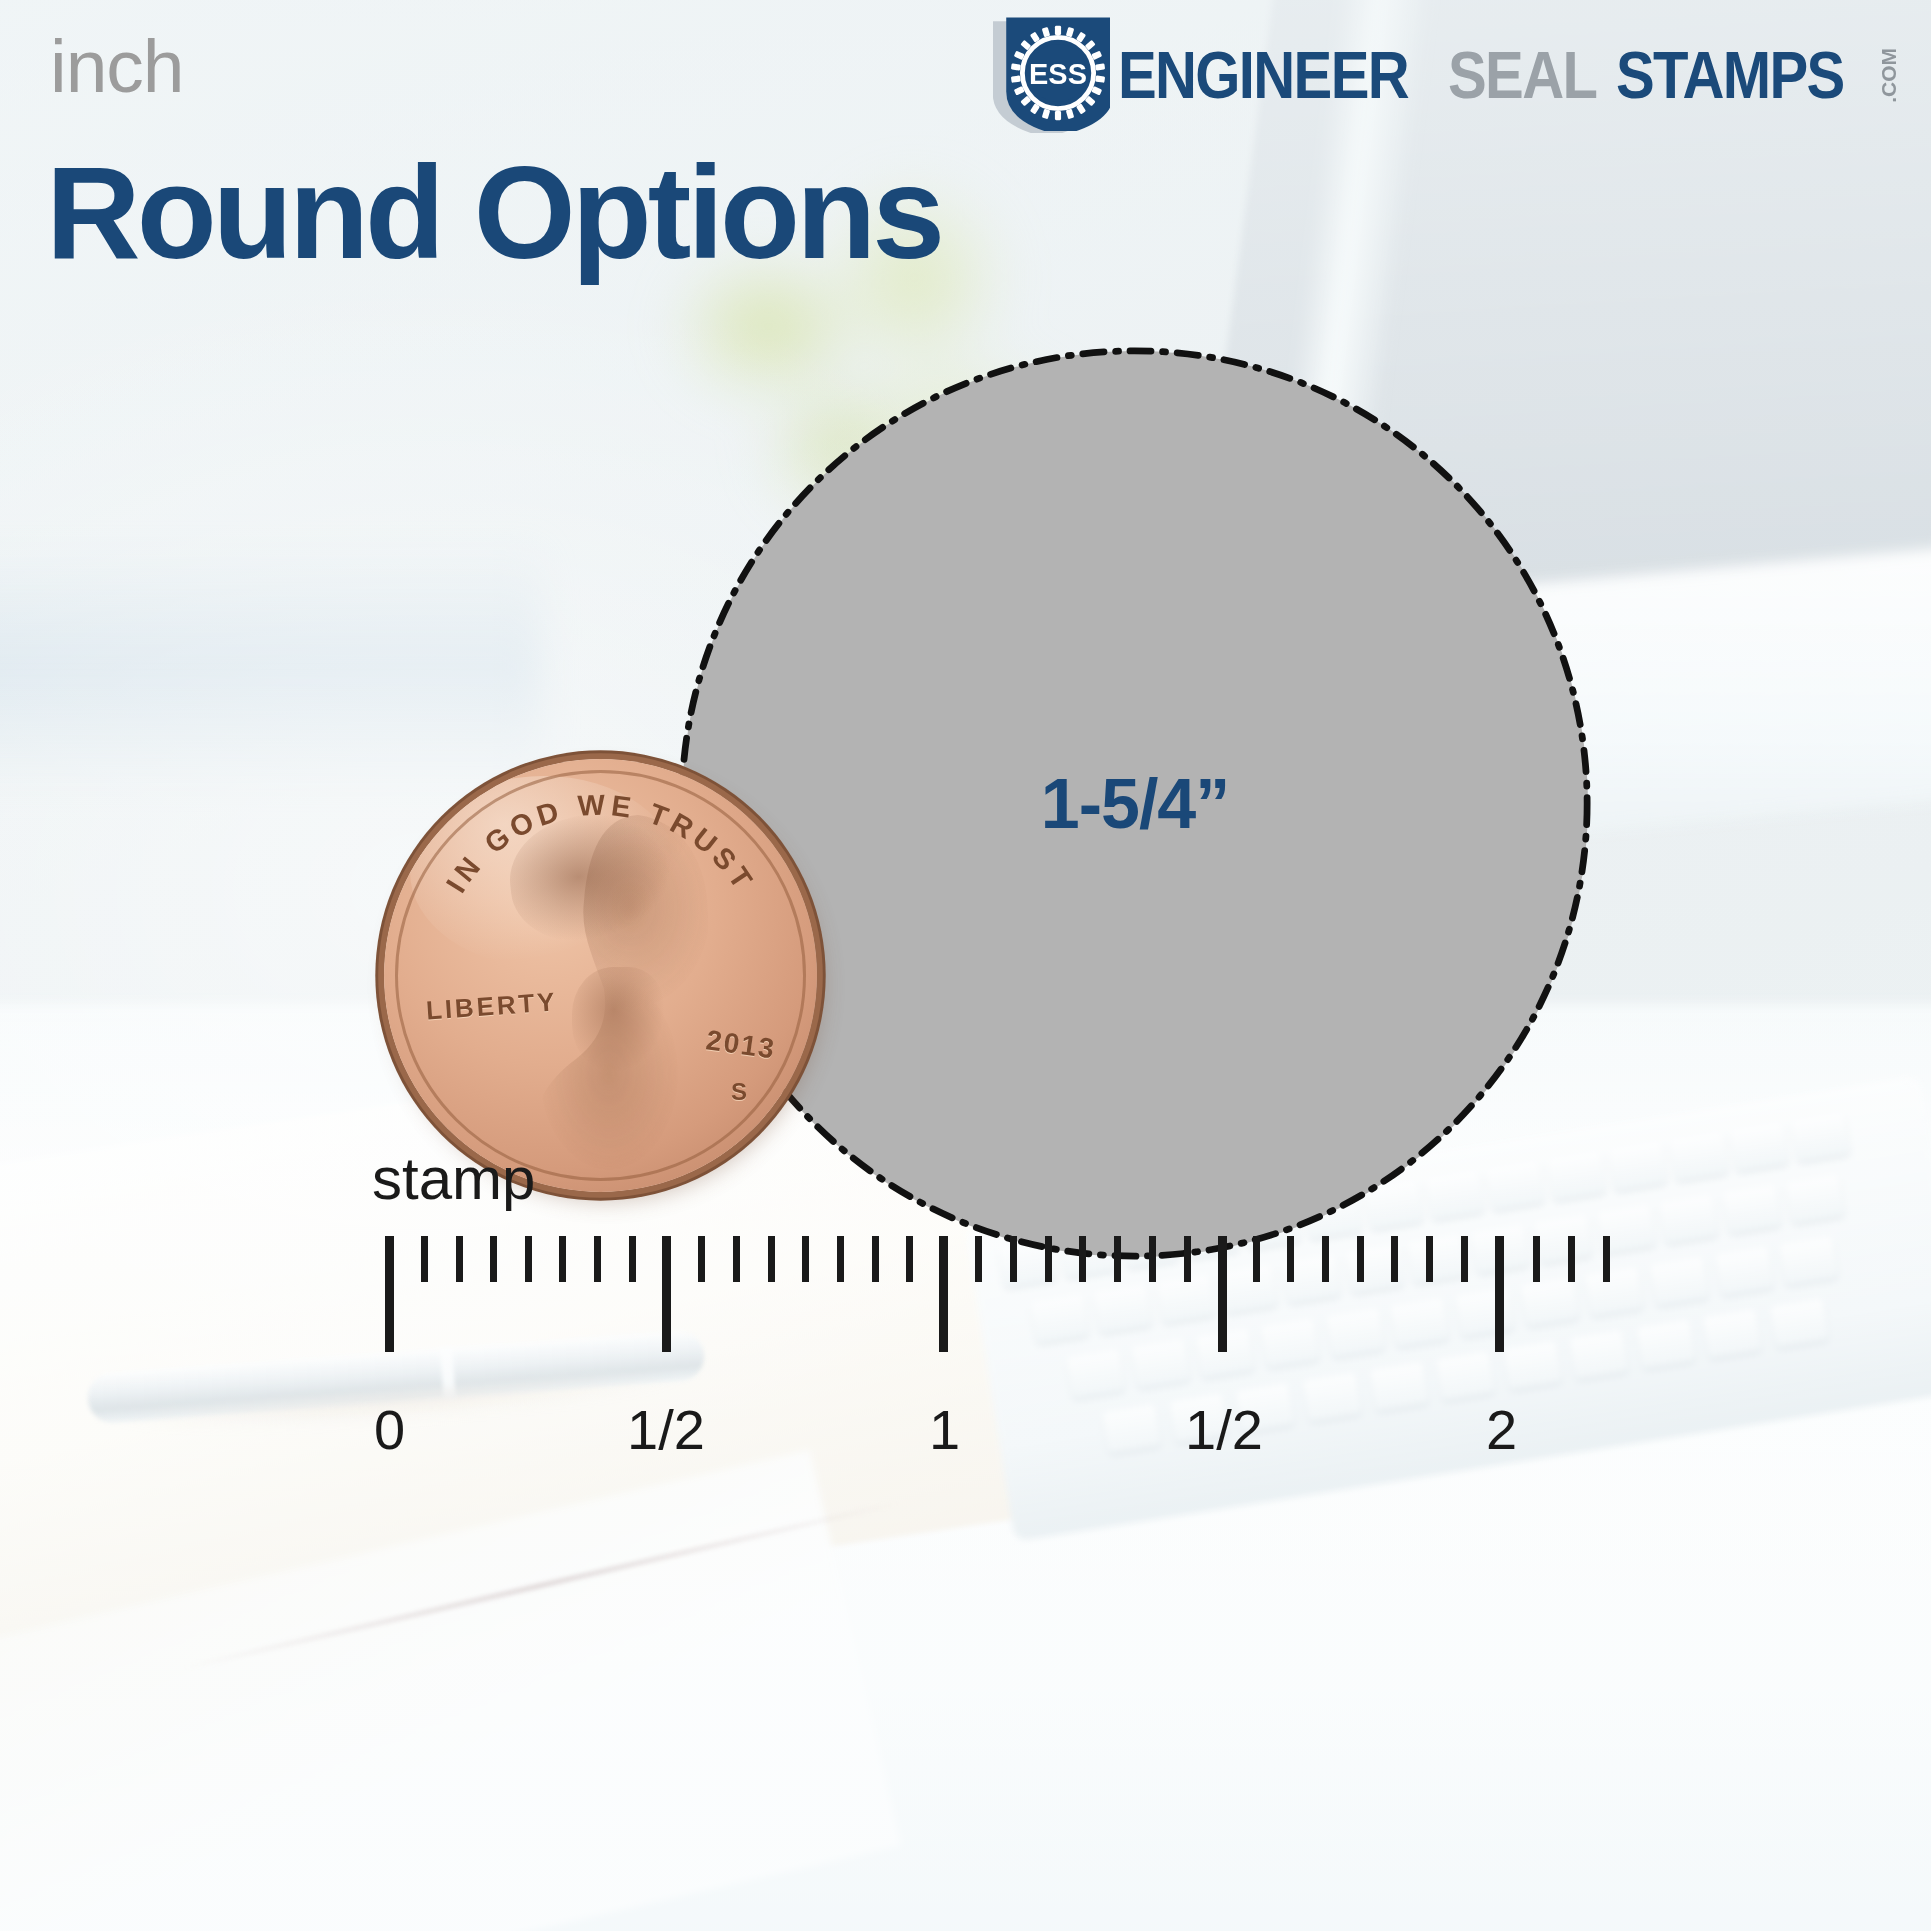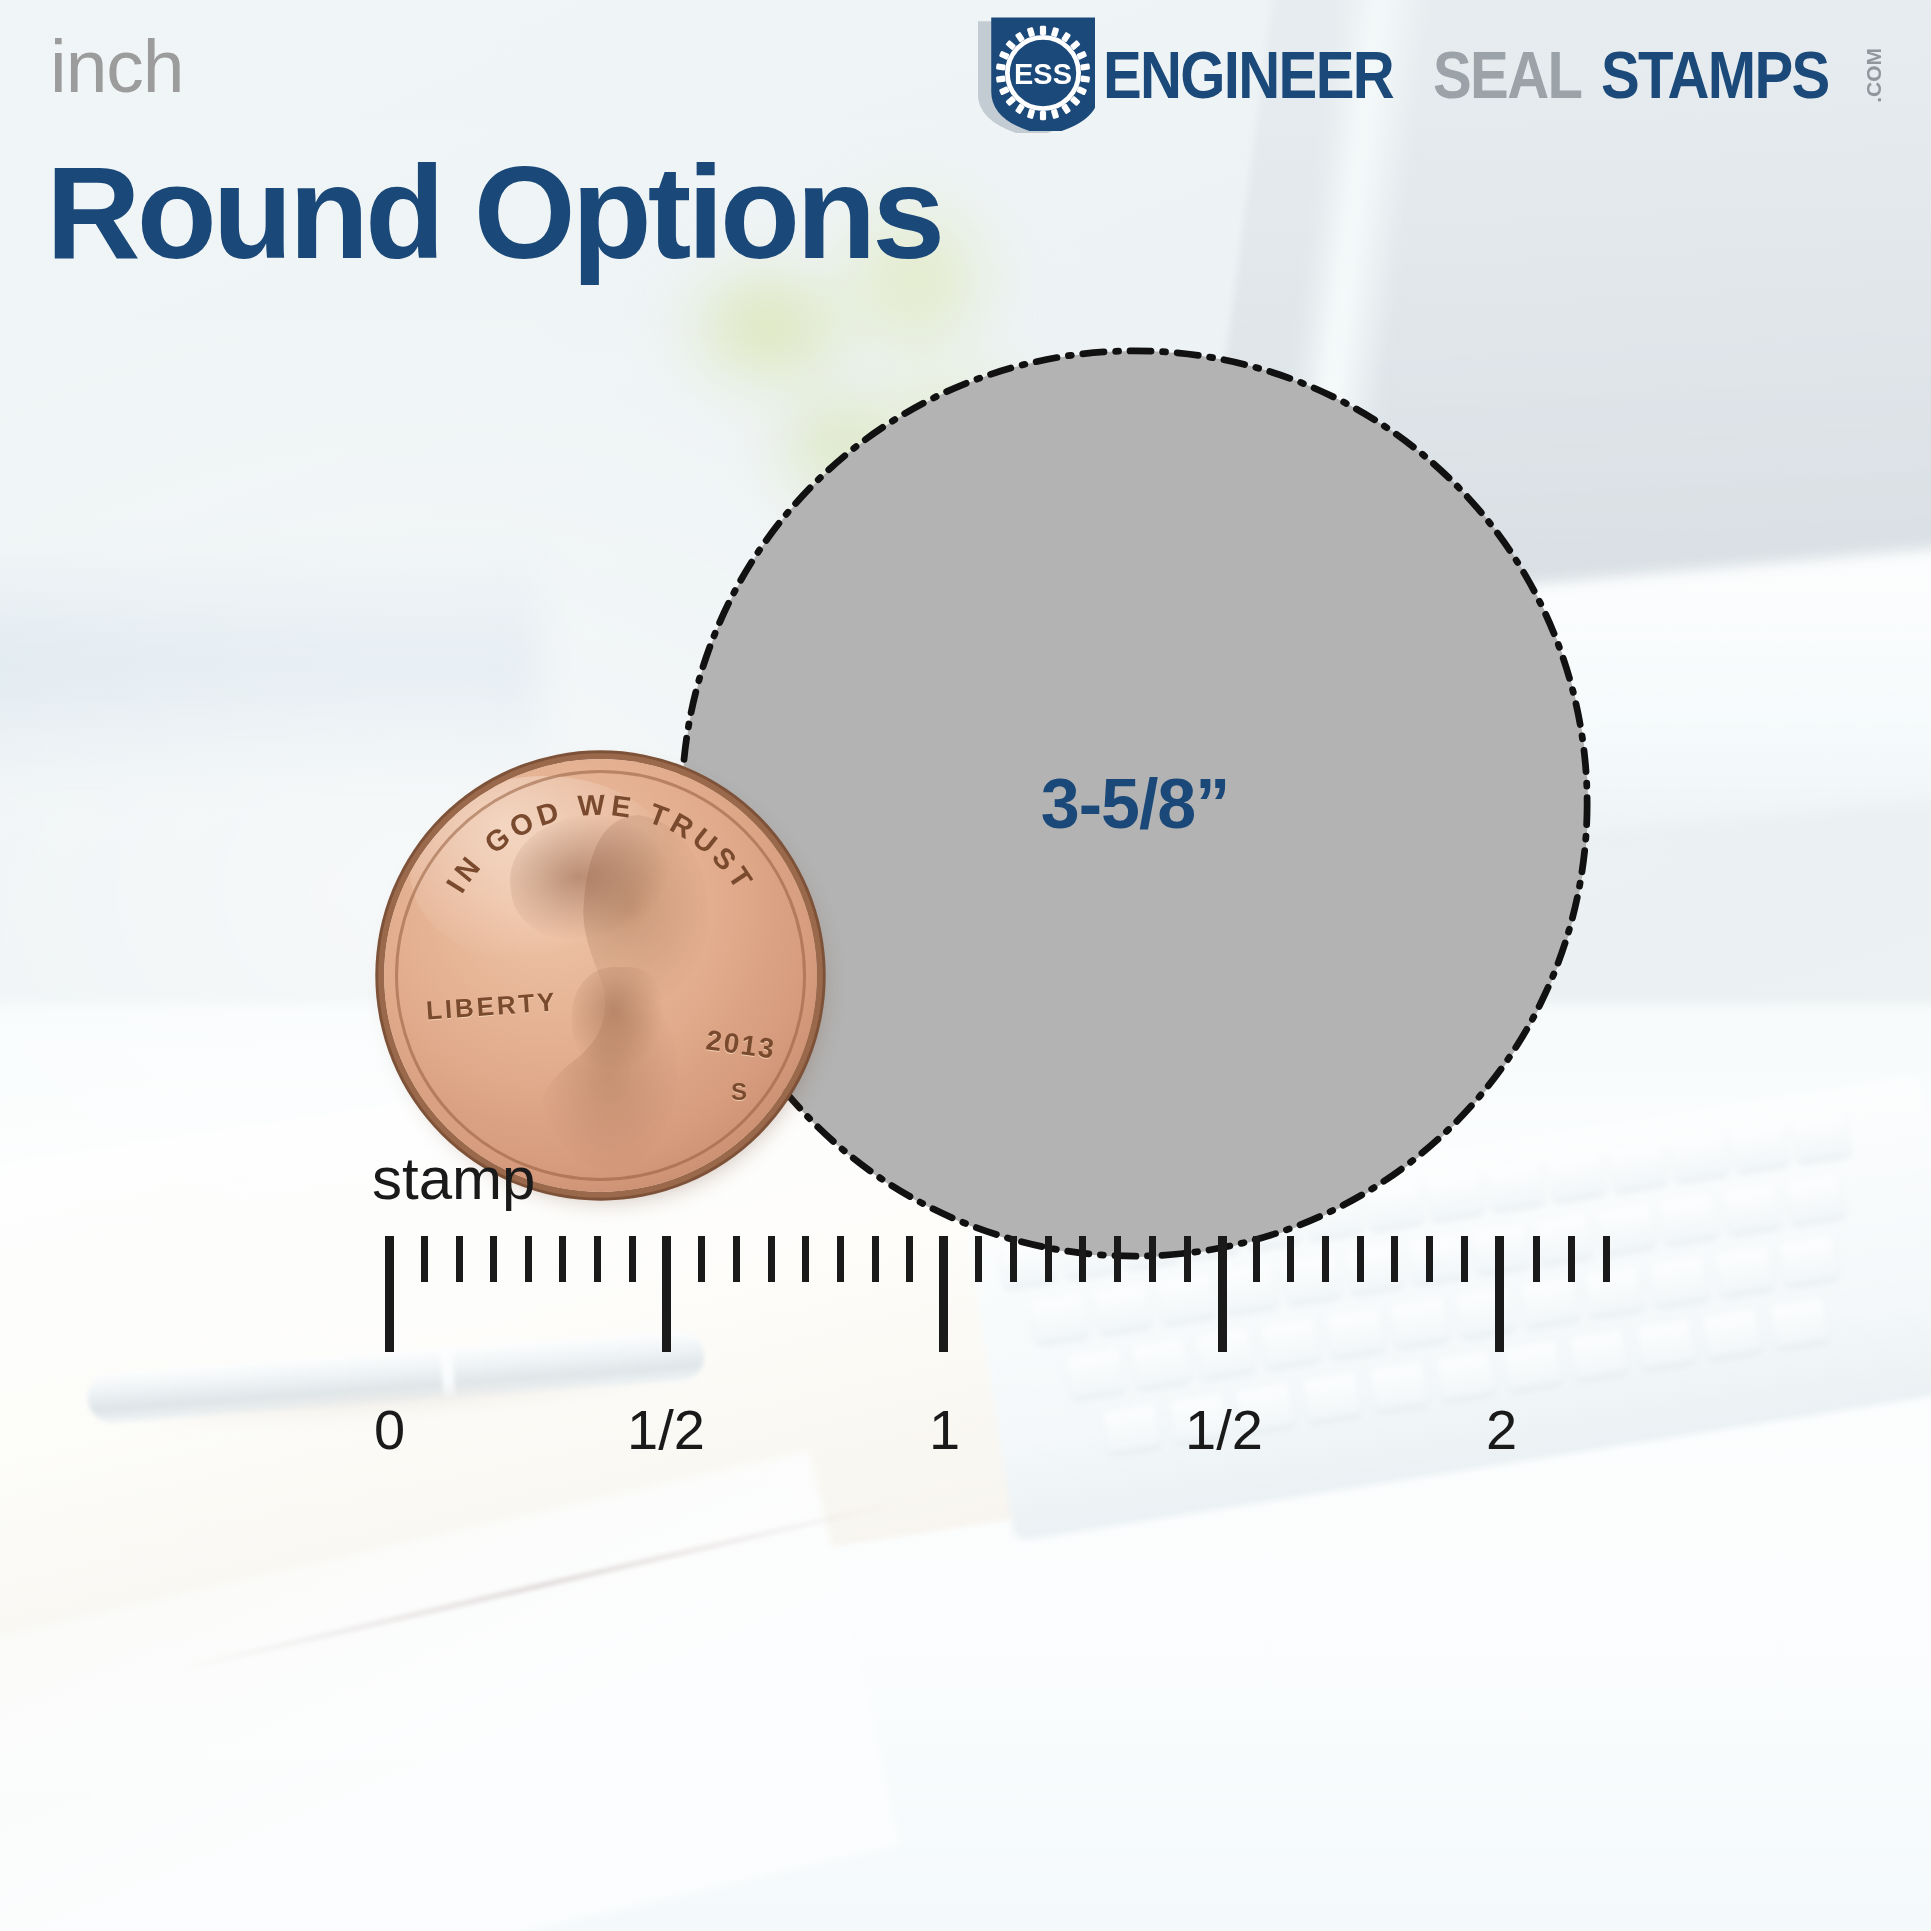--- a/index.html
+++ b/index.html
@@ -133,21 +133,21 @@
     font-size:75px; font-weight:300; color:#9c9c9c;
     letter-spacing:-1px; line-height:1;
   }
   .page-title {
     position:absolute; left:46px; top:147px;
     font-size:131px; font-weight:bold; color:#1a4878;
     letter-spacing:-3.9px; line-height:1;
   }
 
   
-  .logo { position:absolute; right:47px; top:17.4px; height:116px; display:flex; align-items:center; }
+  .logo { position:absolute; right:32px; top:17.4px; height:116px; display:flex; align-items:center; }
   .logo-shield { position:relative; width:118px; height:116px; flex:0 0 auto; }
   .logo-shield .shadowshield {
     position:absolute; left:0; top:3.9px; width:104px; height:112px;
     background:#c4ccd3;
     clip-path:path("M0,0 L108,0 L108,72 Q108,104 54,116 Q0,104 0,72 Z");
   }
   .logo-shield .mainshield {
     position:absolute; left:13.5px; top:0; width:104px; height:114px;
     background:#1b4a7a;
     clip-path:path("M0,0 L108,0 L108,74 Q108,106 54,118 Q0,106 0,74 Z");
@@ -387,21 +387,21 @@
       <span class="lt-seal">SEAL</span>
       <span class="lt-stamps">STAMPS</span>
       <span class="lt-com">.COM</span>
     </div>
   </div>
 
   <div class="size-circle">
     <svg class="dashring" viewBox="0 0 946 946">
       <circle cx="473" cy="473" r="469" fill="none" stroke="#111111" stroke-width="7" stroke-linecap="round" stroke-dasharray="22 12 3 12"></circle>
     </svg>
-    <div class="circle-label">3-5/8”</div>
+    <div class="circle-label">1-5/4”</div>
   </div>
 
   <div class="penny">
     <div class="gloss"></div>
     <div class="bust"></div>
     <div class="bust-shade"></div>
     <div class="bust-hair"></div>
     <div class="bust-beard"></div>
     <svg class="penny-motto" viewBox="0 0 448 448">
       <defs>

